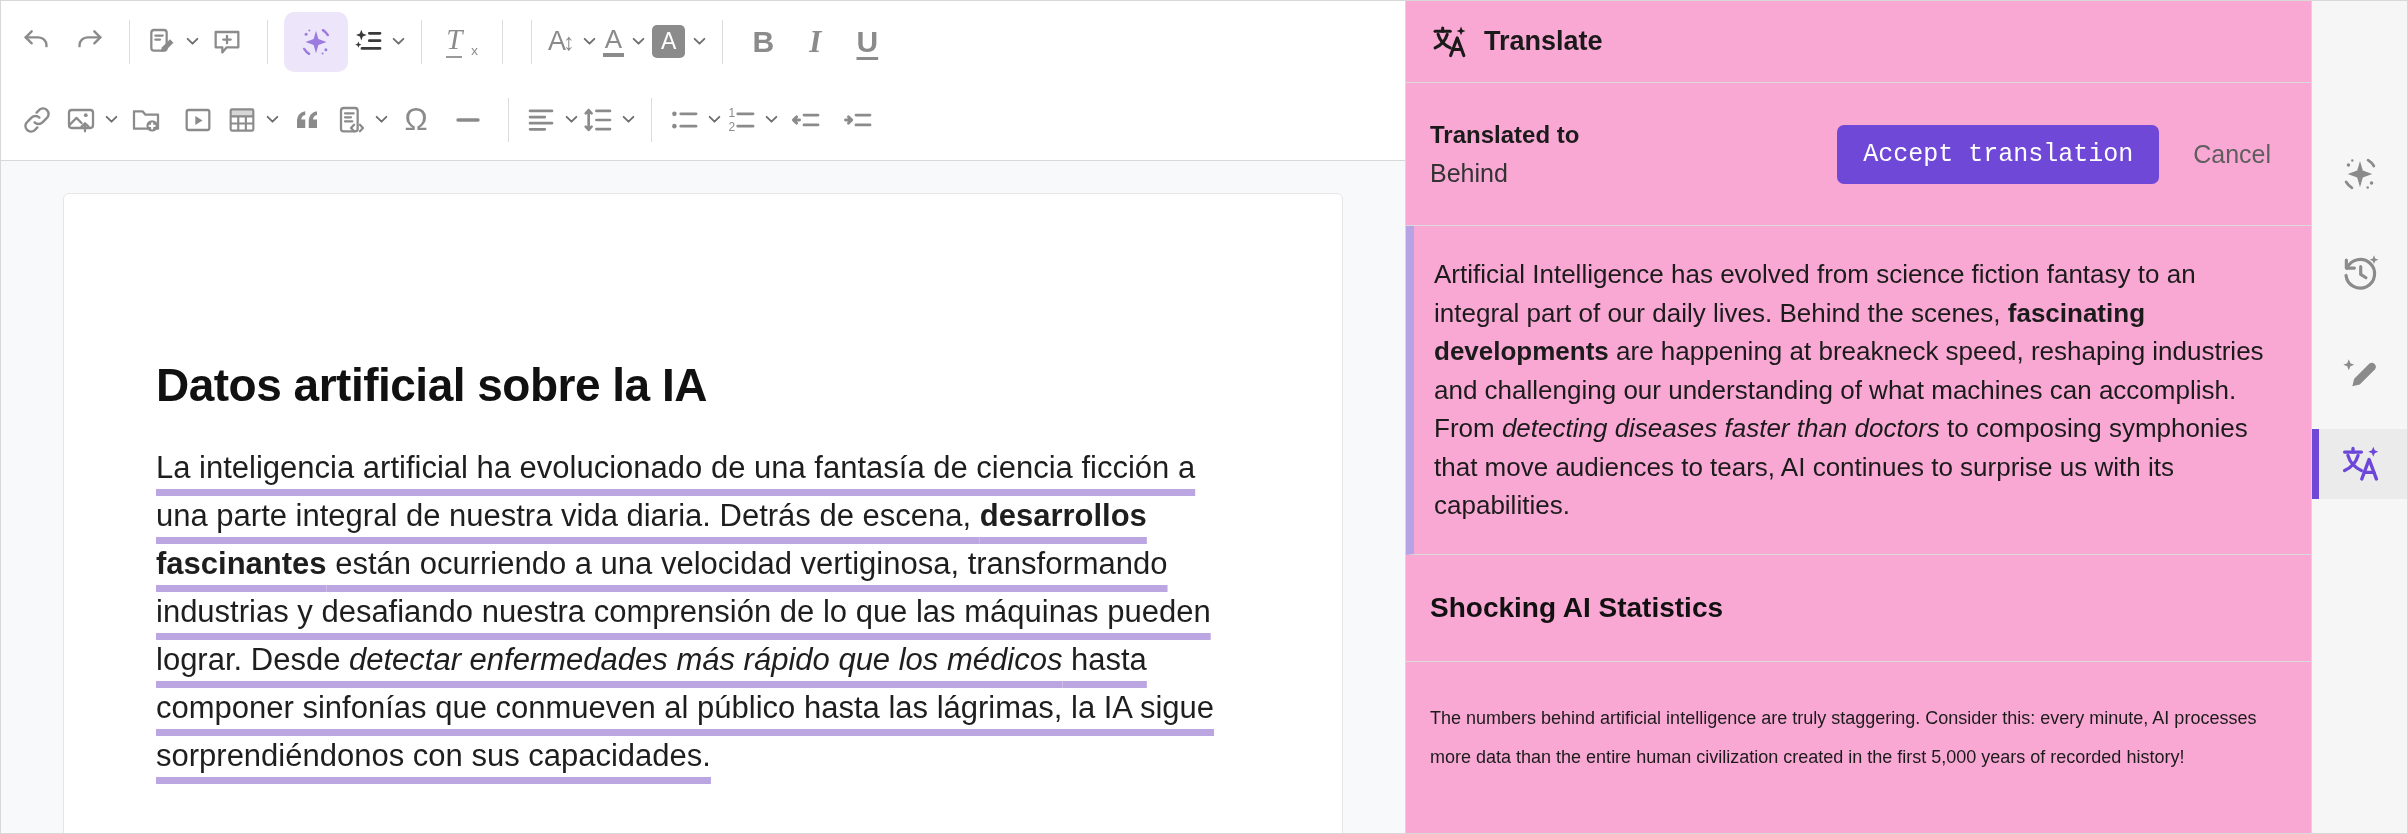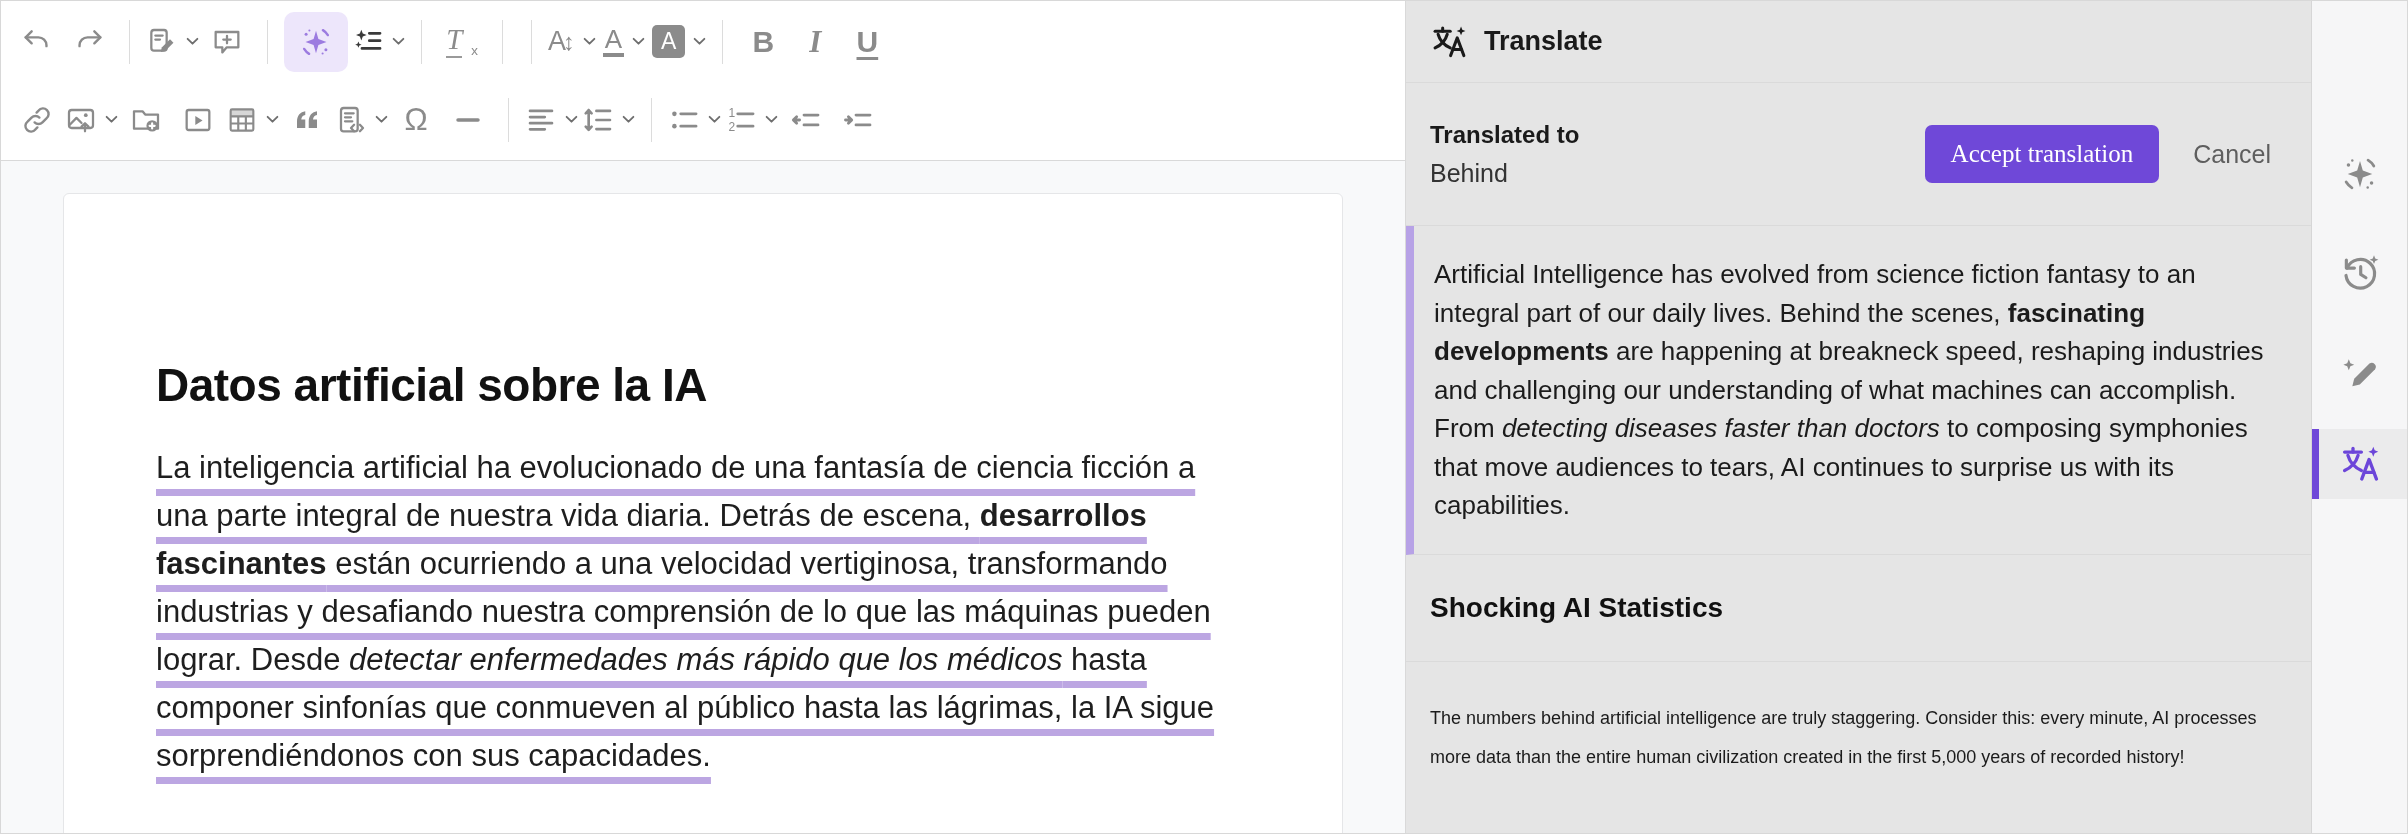--- a/index.html
+++ b/index.html
@@ -41,31 +41,31 @@
   
   .doc-area { height:673px; background:#f8f9fa; overflow:hidden; }
   .page { width:1280px; margin:32px auto 0; height:720px; background:#fff;
           border:1px solid #e5e6e8; border-radius:6px 6px 0 0; padding:0 92px; }
   .doc-h1 { margin-top:164px; font-size:46px; font-weight:bold; color:#111; letter-spacing:-0.5px; }
   .doc-p { margin-top:32px; font-size:31px; line-height:48px; color:#1e1e1e;
            text-decoration:underline; text-decoration-color:#bca6e2;
            text-decoration-thickness:7px; text-underline-offset:11px; text-decoration-skip-ink:none; }
 
   
-  .panel { position:absolute; left:1404px; top:0; bottom:0; width:908px; background:#e5e5e5;
+  .panel { position:absolute; left:1404px; top:0; bottom:0; width:908px; background:#f9a8d4;
            border-left:1px solid #d9d9d9; display:flex; flex-direction:column; }
   .panel-header { flex:none; height:82px; display:flex; align-items:center; gap:16px;
                   padding:0 24px; border-bottom:1px solid #dadada; color:#1a1a1a; }
   .panel-title { font-size:27px; font-weight:bold; color:#1a1a1a; }
   .panel-controls { flex:none; height:143px; display:flex; align-items:center;
                     justify-content:space-between; padding:0 42px 0 24px; border-bottom:1px solid #dadada; }
   .tt-label { font-size:24px; font-weight:bold; color:#1a1a1a; line-height:39px; }
   .tt-lang  { font-size:25px; color:#333; line-height:39px; }
   .controls-right { display:flex; align-items:center; gap:34px; }
-  .accept-btn { border:none; cursor:pointer; background:#6f48d8; color:#fff; font-family:Liberation Serif, serif;
+  .accept-btn { border:none; cursor:pointer; background:#6f48d8; color:#fff; font-family:Liberation Mono, monospace;
                 font-size:25px; padding:15px 26px; border-radius:7px; }
   .cancel-btn { border:none; background:transparent; cursor:pointer; font-family:inherit;
                 font-size:25px; color:#5e5e5e; }
   .src-block { border-left:8px solid #b7a2e6; border-bottom:1px solid #dadada;
                padding:29px 42px 29px 20px; font-size:26px; line-height:38.5px; color:#1b1b1b; }
   .h2-block { border-bottom:1px solid #dadada; padding:37px 24px; }
   .h2-block h2 { font-size:28px; font-weight:bold; color:#111; }
   .p2-block { padding:37px 42px 0 24px; font-size:18px; line-height:39px; color:#1b1b1b; }
 
   

